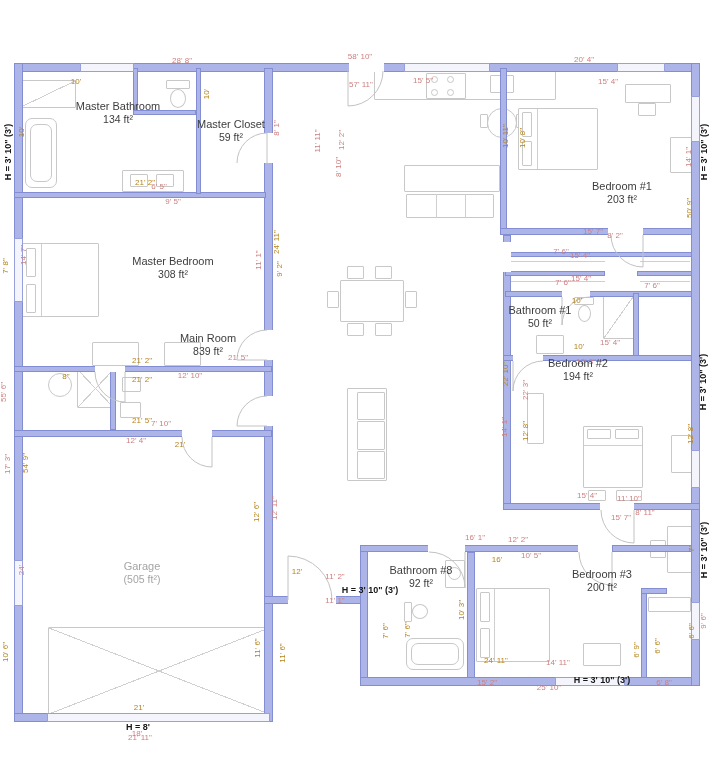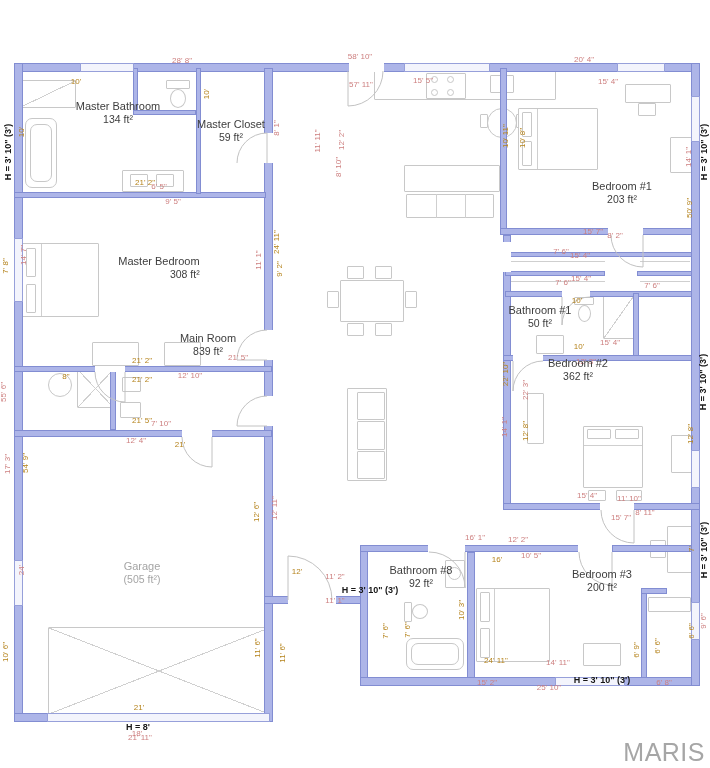--- a/index.html
+++ b/index.html
@@ -44,21 +44,20 @@
       <path d="M182 437 A30 30 0 0 0 212 467 M212 437 L212 467"></path>
       <path d="M611 235 A32 32 0 0 0 643 267 M643 235 L643 267"></path>
       <path d="M590 297 A28 28 0 0 0 562 325 M562 297 L562 325"></path>
       <path d="M543 361 A30 30 0 0 0 513 391 M513 361 L513 391"></path>
       <path d="M601 510 A33 33 0 0 0 634 543 M634 510 L634 543"></path>
       <path d="M429 552 A36 36 0 0 1 465 588 M465 552 L465 588"></path>
       <path d="M579 552 A33 33 0 0 0 612 585 M612 552 L612 585"></path>
       <path d="M383 71 A35 35 0 0 1 348 106 M348 71 L348 106"></path>
       <path d="M267 133 A30 30 0 0 0 237 163 M267 163 L267 133"></path>
     </svg>
-  <div class="wm">MARIS</div>
 <div class="f fd" style="left: 20px; top: 80px; width: 56px; height: 28px;"></div>
     <div class="f fr" style="left: 25px; top: 118px; width: 32px; height: 70px;"></div>
     <div class="f fr" style="left: 30px; top: 124px; width: 22px; height: 58px;"></div>
     <div class="f" style="left: 166px; top: 80px; width: 24px; height: 9px;"></div>
     <div class="f fc" style="left: 170px; top: 89px; width: 16px; height: 19px;"></div>
     <div class="f" style="left: 122px; top: 170px; width: 62px; height: 22px;"></div>
     <div class="f" style="left: 130px; top: 174px; width: 18px; height: 13px;"></div>
     <div class="f" style="left: 156px; top: 174px; width: 18px; height: 13px;"></div>
     <div class="f" style="left: 22px; top: 243px; width: 77px; height: 74px;"></div>
     <div class="f" style="left: 26px; top: 248px; width: 10px; height: 29px;"></div>
@@ -285,35 +284,35 @@
       <div class="area">134 ft²</div>
     </div>
     <div class="room" style="left: 231px; top: 131px;">
       <div>Master Closet</div>
       <div class="area">59 ft²</div>
     </div>
     <div class="room" style="left: 622px; top: 193px;">
       <div>Bedroom #1</div>
       <div class="area">203 ft²</div>
     </div>
-    <div class="room" style="left: 159px; top: 268px; text-align: right;">
+    <div class="room" style="left: 173px; top: 268px;">
       <div>Master Bedroom</div>
       <div class="area">308 ft²</div>
     </div>
     <div class="room" style="left: 208px; top: 345px;">
       <div>Main Room</div>
       <div class="area">839 ft²</div>
     </div>
     <div class="room" style="left: 540px; top: 317px;">
       <div>Bathroom #1</div>
       <div class="area">50 ft²</div>
     </div>
     <div class="room" style="left: 578px; top: 370px;">
       <div>Bedroom #2</div>
-      <div class="area">362 ft²</div>
+      <div class="area">194 ft²</div>
     </div>
     <div class="room muted" style="left: 142px; top: 573px;">
       <div>Garage</div>
       <div class="area">(505 ft²)</div>
     </div>
     <div class="room" style="left: 421px; top: 577px;">
       <div>Bathroom #8</div>
       <div class="area">92 ft²</div>
     </div>
     <div class="room" style="left: 602px; top: 581px;">

